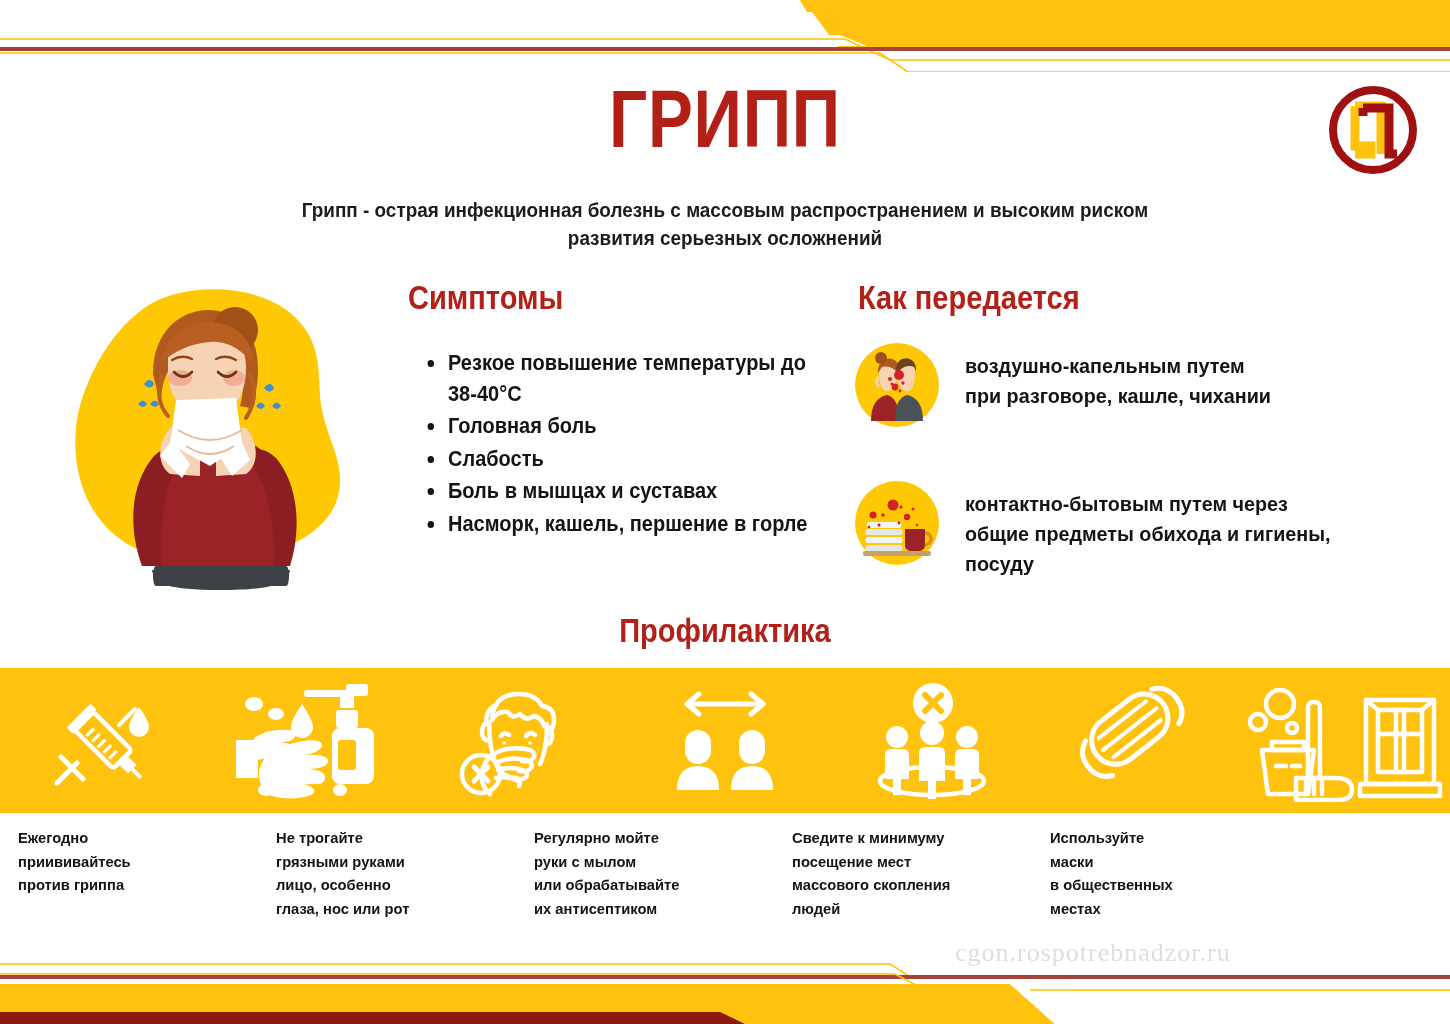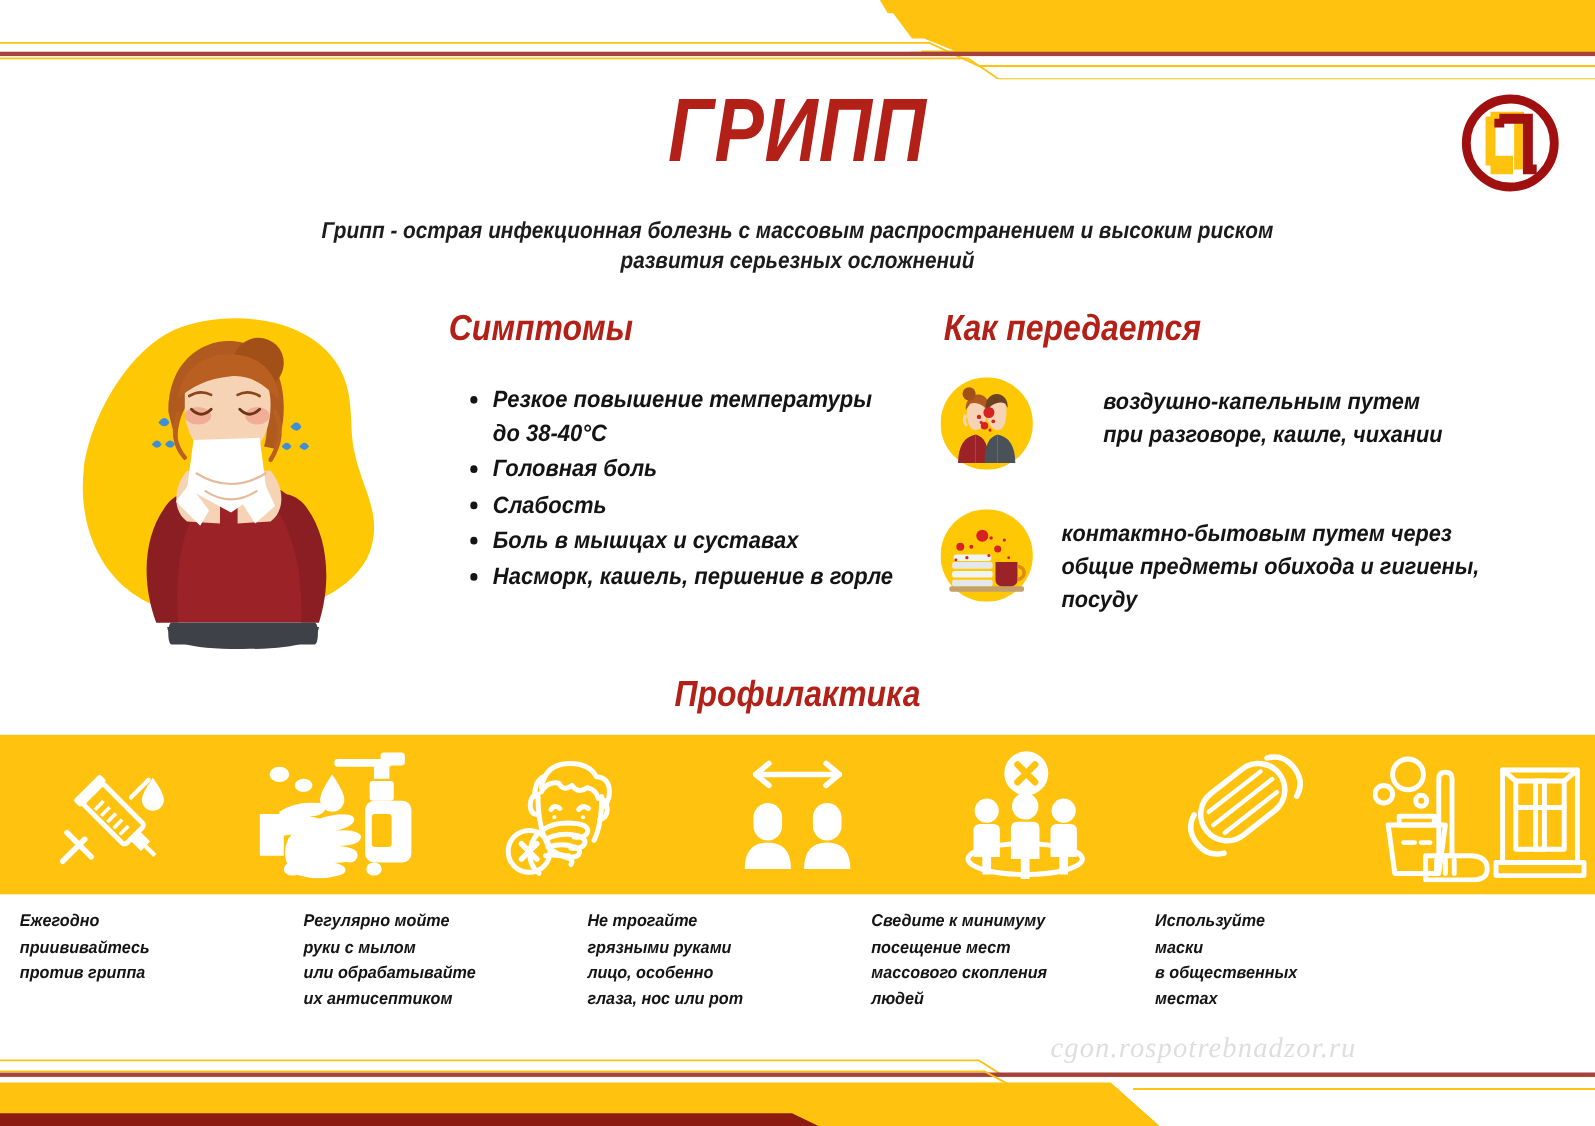--- a/index.html
+++ b/index.html
@@ -9,21 +9,20 @@
   }
   body {
     font-family: "Liberation Sans", sans-serif;
   }
   #poster {
     position: relative;
     width: 1450px;
     height: 1024px;
     overflow: hidden;
     background: #ffffff;
-    font-style: italic;
   }
 
   
   .deco { position: absolute; }
   .deco svg { display: block; }
 
   
   #title {
     position: absolute;
     left: 0;
@@ -102,22 +101,22 @@
     left: -22px;
     top: 12px;
     width: 7px;
     height: 7px;
     border-radius: 50%;
     background: #141414;
   }
 
   
   .trans-row { position: absolute; display: flex; align-items: flex-start; }
-  #trans-row-0 { left: 855px; top: 343px; gap: 38px; }
-  #trans-row-1 { left: 855px; top: 463px; }
+  #trans-row-0 { left: 855px; top: 343px; }
+  #trans-row-1 { left: 855px; top: 481px; }
   .trans-icon { width: 84px; height: 84px; flex: 0 0 84px; }
   .trans-text {
     margin-left: 26px;
     font-weight: bold;
     font-size: 21px;
     line-height: 1.42;
     color: #141414;
     padding-top: 8px;
     white-space: pre-line;
     transform: scaleX(0.94);
@@ -537,30 +536,30 @@
     </div>
   </div>
 
   <div id="prevention-captions">
     <div class="cap-cell">
       <div class="cap-text">Ежегодно
 приививайтесь
 против гриппа</div>
     </div>
     <div class="cap-cell">
+      <div class="cap-text">Не трогайте
+грязными руками
+лицо, особенно
+глаза, нос или рот</div>
+    </div>
+    <div class="cap-cell">
       <div class="cap-text">Регулярно мойте
 руки с мылом
 или обрабатывайте
 их антисептиком</div>
-    </div>
-    <div class="cap-cell">
-      <div class="cap-text">Не трогайте
-грязными руками
-лицо, особенно
-глаза, нос или рот</div>
     </div>
     <div class="cap-cell">
       <div class="cap-text">Сведите к минимуму
 посещение мест
 массового скопления
 людей</div>
     </div>
     <div class="cap-cell">
       <div class="cap-text">Используйте
 маски

